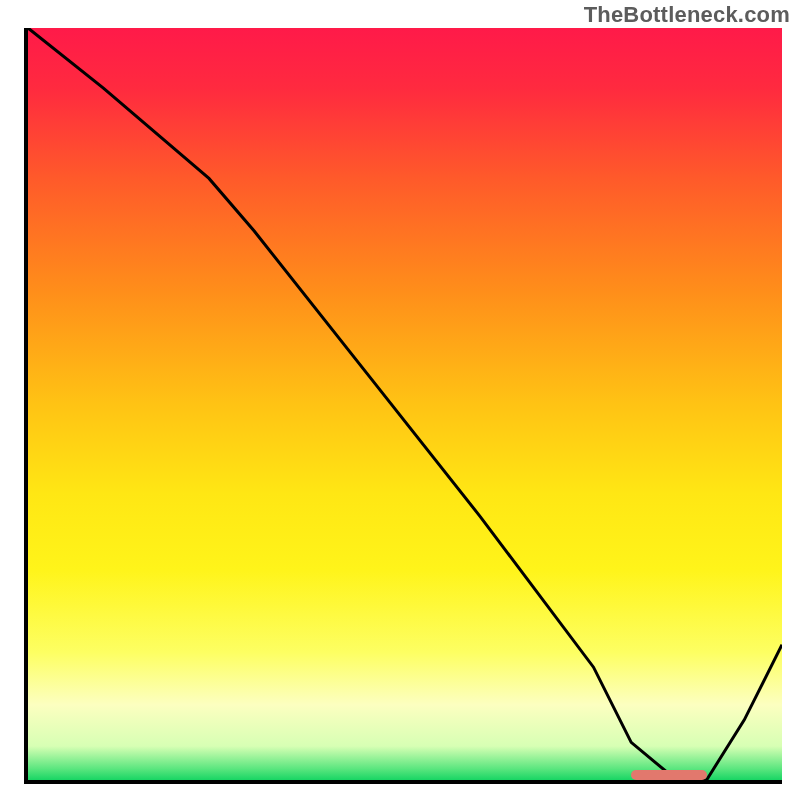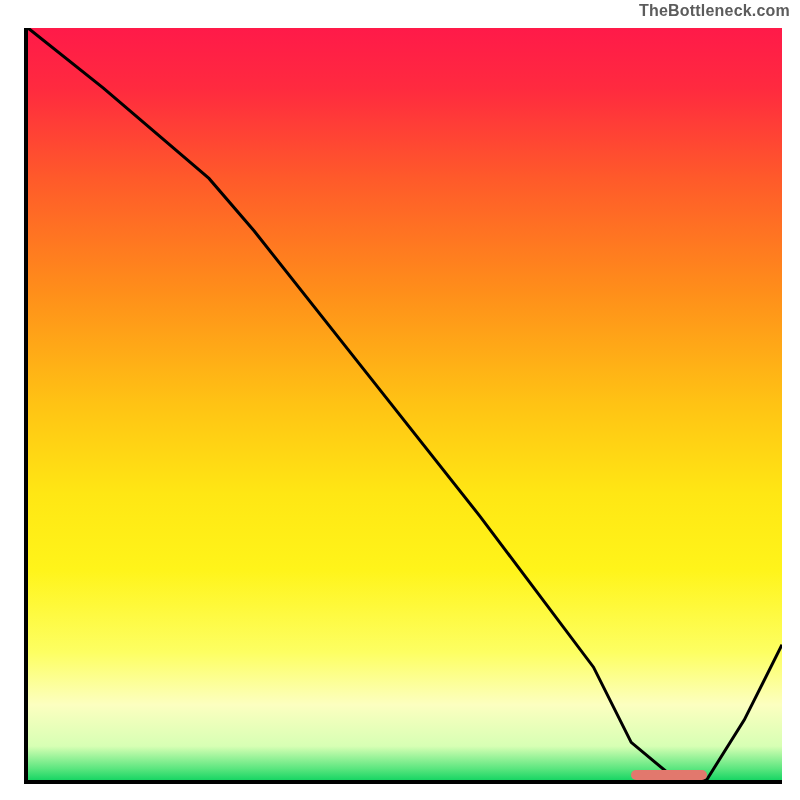--- a/index.html
+++ b/index.html
@@ -13,21 +13,21 @@
   }
   .frame {
     position: relative;
     width: 800px;
     height: 800px;
   }
   .watermark {
     position: absolute;
     top: 2px;
     right: 10px;
-    font-size: 16px;
+    font-size: 22px;
     font-weight: 600;
     color: #5c5c5c;
     letter-spacing: 0.2px;
     margin-left: 24px;
   }
   .plot-outer {
     position: absolute;
     left: 24px;
     top: 28px;
     width: 758px;   

